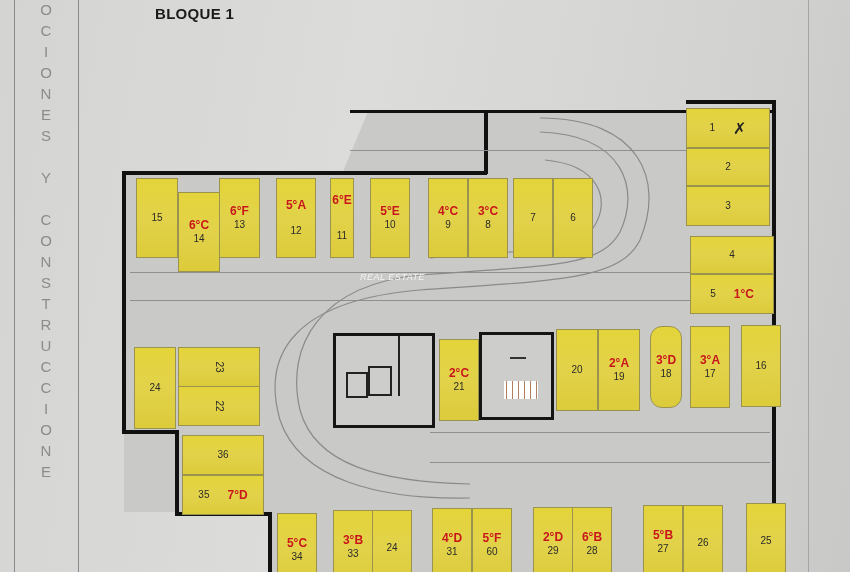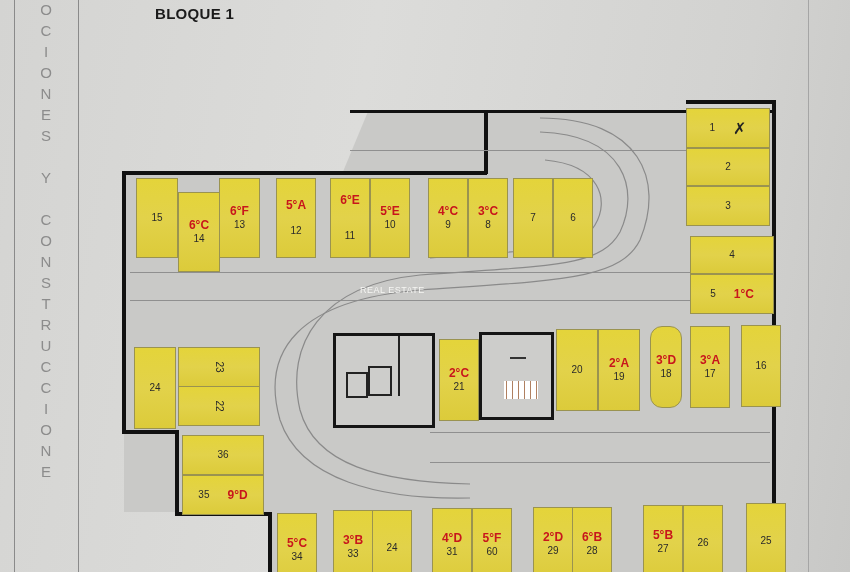--- a/index.html
+++ b/index.html
@@ -18,21 +18,21 @@
   .floor { position:absolute; background:#c9c9c7; }
   .sp { position:absolute; background:linear-gradient(180deg,#e4d43a 0%,#e2d24a 50%,#dccb3a 100%); border:1px solid #9a9350; box-sizing:border-box; display:flex; flex-direction:column; align-items:center; justify-content:center; }
   .sp .own { color:#c8161c; font-weight:bold; font-size:12px; line-height:13px; }
   .sp .num { color:#2a2a2a; font-size:10px; line-height:14px; }
   .sp.row { flex-direction:row; gap:18px; }
   .rot .num { transform:rotate(90deg); }
   .lane { position:absolute; height:1px; background:#8f8f8f; }
   .core { position:absolute; border:3px solid #151515; box-sizing:border-box; background:#cdcdcb; }
   .watermark { position:absolute; left:360px; top:266px; color:#f5f5f3; text-align:center; }
   .watermark .wm-main { font-family:"Liberation Serif", serif; font-size:22px; line-height:22px; }
-  .watermark .wm-sub { font-size:9px; letter-spacing:0.5px; margin-top:19px; }
+  .watermark .wm-sub { font-size:9px; letter-spacing:0.5px; margin-top:6px;font-style:italic; }
 </style>
 </head>
 <body>
 
 <div class="paper"></div>
 
 <div class="vline" style="left:14px"></div>
 <div class="vline" style="left:78px"></div>
 <div class="vline" style="left:808px;background:#a5a5a5"></div>
 
@@ -103,21 +103,21 @@
       <div class="num">14</div>
     </div>
     <div class="sp" style="left: 219px; top: 178px; width: 41px; height: 80px;">
       <div class="own">6°F</div>
       <div class="num">13</div>
     </div>
     <div class="sp" style="left: 276px; top: 178px; width: 40px; height: 80px; gap: 12px;">
       <div class="own">5°A</div>
       <div class="num">12</div>
     </div>
-    <div class="sp" style="left: 330px; top: 178px; width: 40px; height: 80px; gap: 22px;">
+    <div class="sp" style="left: 330px; top: 178px; width: 24px; height: 80px; gap: 22px;">
       <div class="own">6°E</div>
       <div class="num">11</div>
     </div>
     <div class="sp" style="left: 370px; top: 178px; width: 40px; height: 80px;">
       <div class="own">5°E</div>
       <div class="num">10</div>
     </div>
     <div class="sp" style="left: 428px; top: 178px; width: 40px; height: 80px;">
       <div class="own">4°C</div>
       <div class="num">9</div>
@@ -194,21 +194,21 @@
     </div>
     <div class="sp rot" style="left: 178px; top: 386px; width: 82px; height: 40px;">
       <div class="own" style="visibility: hidden;"></div>
       <div class="num">22</div>
     </div>
     <div class="sp row" style="left: 182px; top: 435px; width: 82px; height: 40px;">
       <div class="num">36</div>
     </div>
     <div class="sp row" style="left: 182px; top: 475px; width: 82px; height: 40px;">
       <div class="num">35</div>
-      <div class="own">9°D</div>
+      <div class="own">7°D</div>
     </div>
   </div>
 
 <div id="bottom-row">
     <div class="sp" style="left: 277px; top: 513px; width: 40px; height: 75px;">
       <div class="own">5°C</div>
       <div class="num">34</div>
     </div>
     <div class="sp" style="left: 333px; top: 510px; width: 40px; height: 75px;">
       <div class="own">3°B</div>

